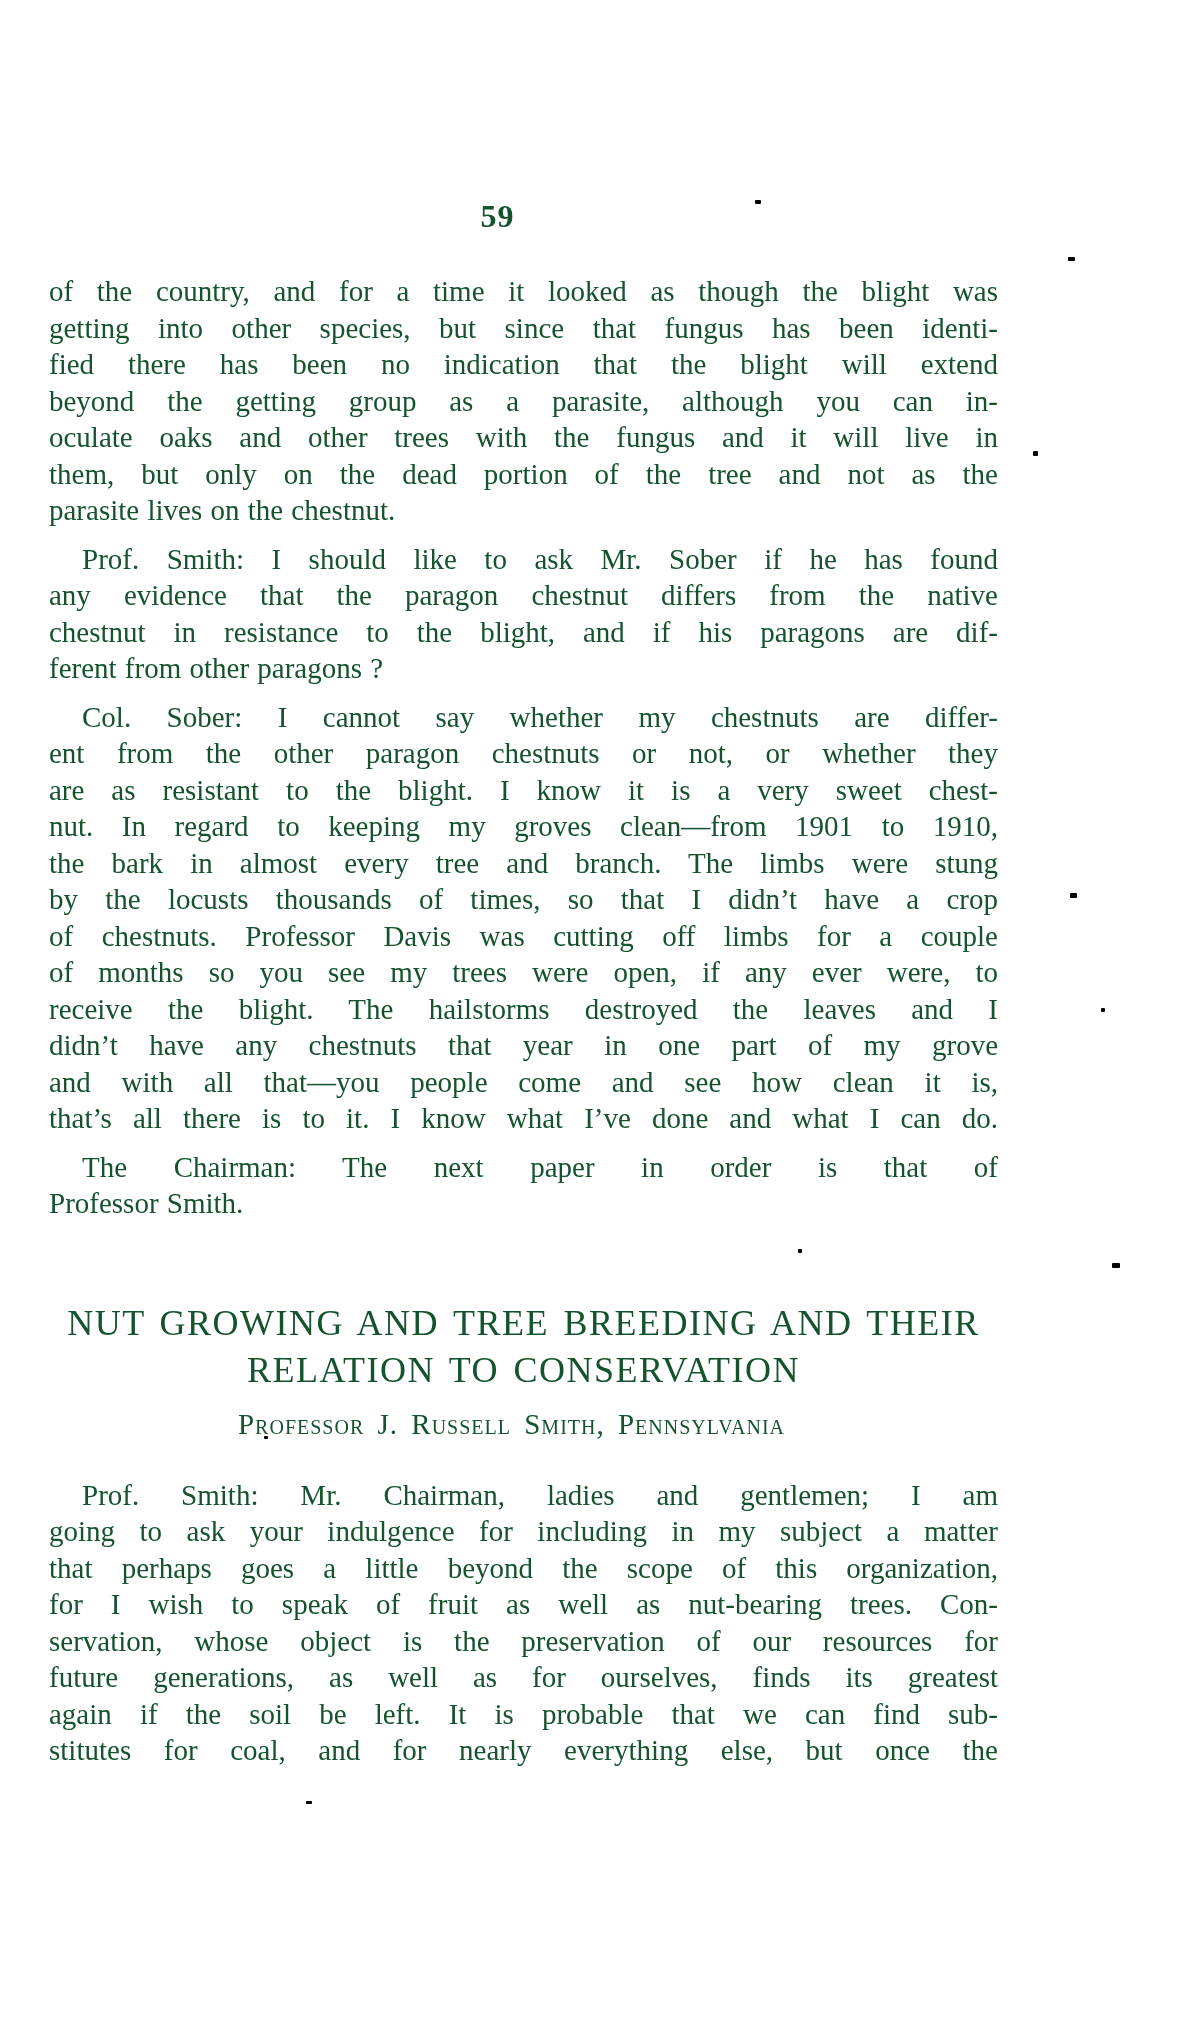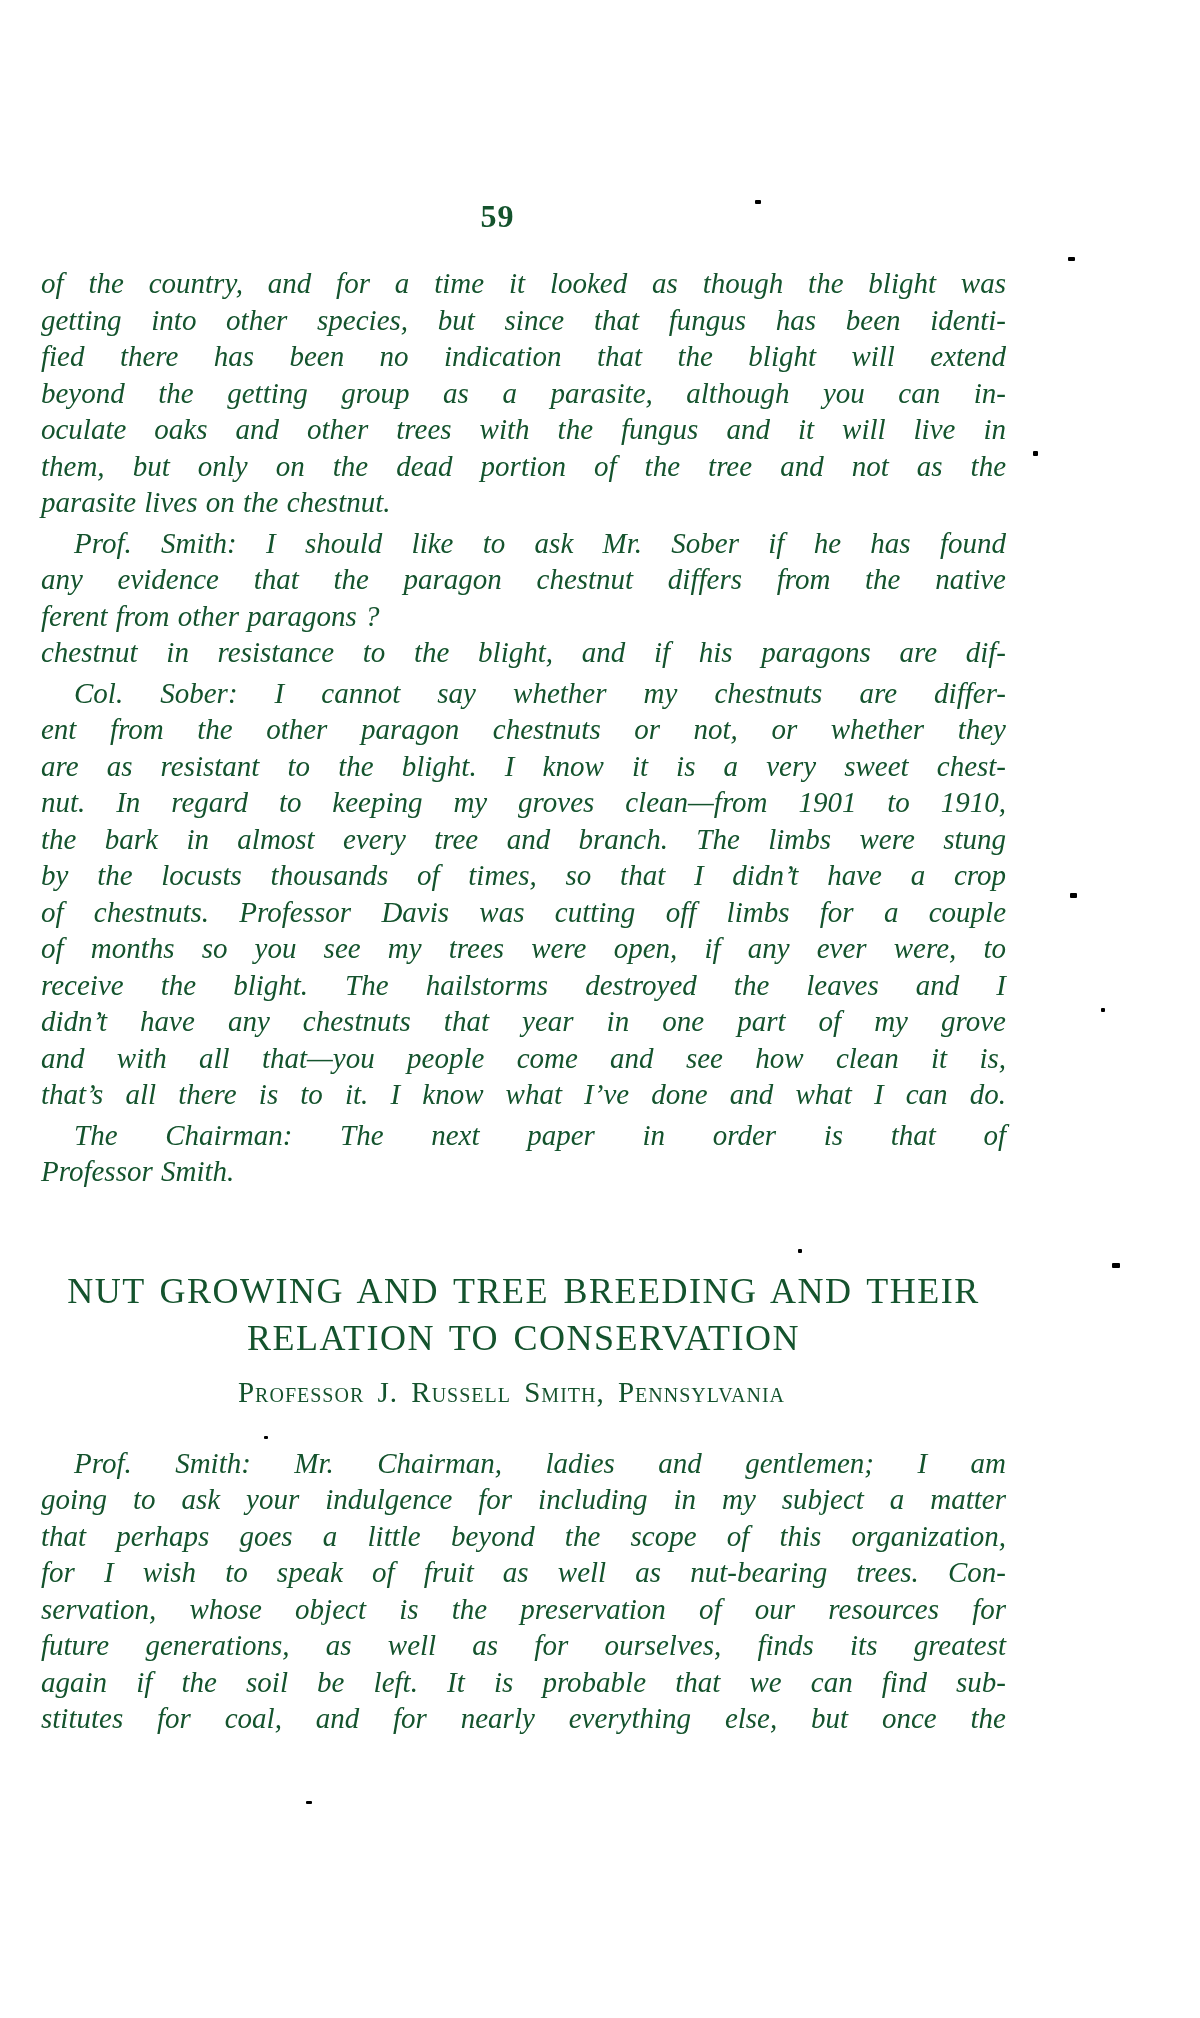--- a/index.html
+++ b/index.html
@@ -18,21 +18,21 @@
     text-align:center;
     transform:translateX(-26px);
     font-weight:bold;
     font-size:32px;
     letter-spacing:1px;
   }
 
   .body { position:absolute; top:261px; left:0; width:973px;
           font-size:29px; line-height:36.5px; }
 
-  .paragraph { margin:4px;font-style:italic; }
+  .paragraph { margin:12px; }
   .line {
     text-align:justify;
     text-align-last:justify;
     white-space:normal;
     word-spacing:1px;
   }
   .line.last { text-align-last:left; }
   .line.indent { text-indent:33px; }
 
   .heading {
@@ -71,22 +71,22 @@
             <div class="line">getting into other species, but since that fungus has been identi-</div>
             <div class="line">fied there has been no indication that the blight will extend</div>
             <div class="line">beyond the getting group as a parasite, although you can in-</div>
             <div class="line">oculate oaks and other trees with the fungus and it will live in</div>
             <div class="line">them, but only on the dead portion of the tree and not as the</div>
             <div class="line last">parasite lives on the chestnut.</div>
           </div>
           <div class="paragraph">
             <div class="line indent">Prof. Smith:  I should like to ask Mr. Sober if he has found</div>
             <div class="line">any evidence that the paragon chestnut differs from the native</div>
+            <div class="line">chestnut in resistance to the blight, and if his paragons are dif-</div>
             <div class="line last">ferent from other paragons ?</div>
-            <div class="line">chestnut in resistance to the blight, and if his paragons are dif-</div>
           </div>
           <div class="paragraph">
             <div class="line indent">Col. Sober:  I cannot say whether my chestnuts are differ-</div>
             <div class="line">ent from the other paragon chestnuts or not, or whether they</div>
             <div class="line">are as resistant to the blight.  I know it is a very sweet chest-</div>
             <div class="line">nut.  In regard to keeping my groves clean—from 1901 to 1910,</div>
             <div class="line">the bark in almost every tree and branch.  The limbs were stung</div>
             <div class="line">by the locusts thousands of times, so that I didn’t have a crop</div>
             <div class="line">of chestnuts. Professor Davis was cutting off limbs for a couple</div>
             <div class="line">of months so you see my trees were open, if any ever were, to</div>

